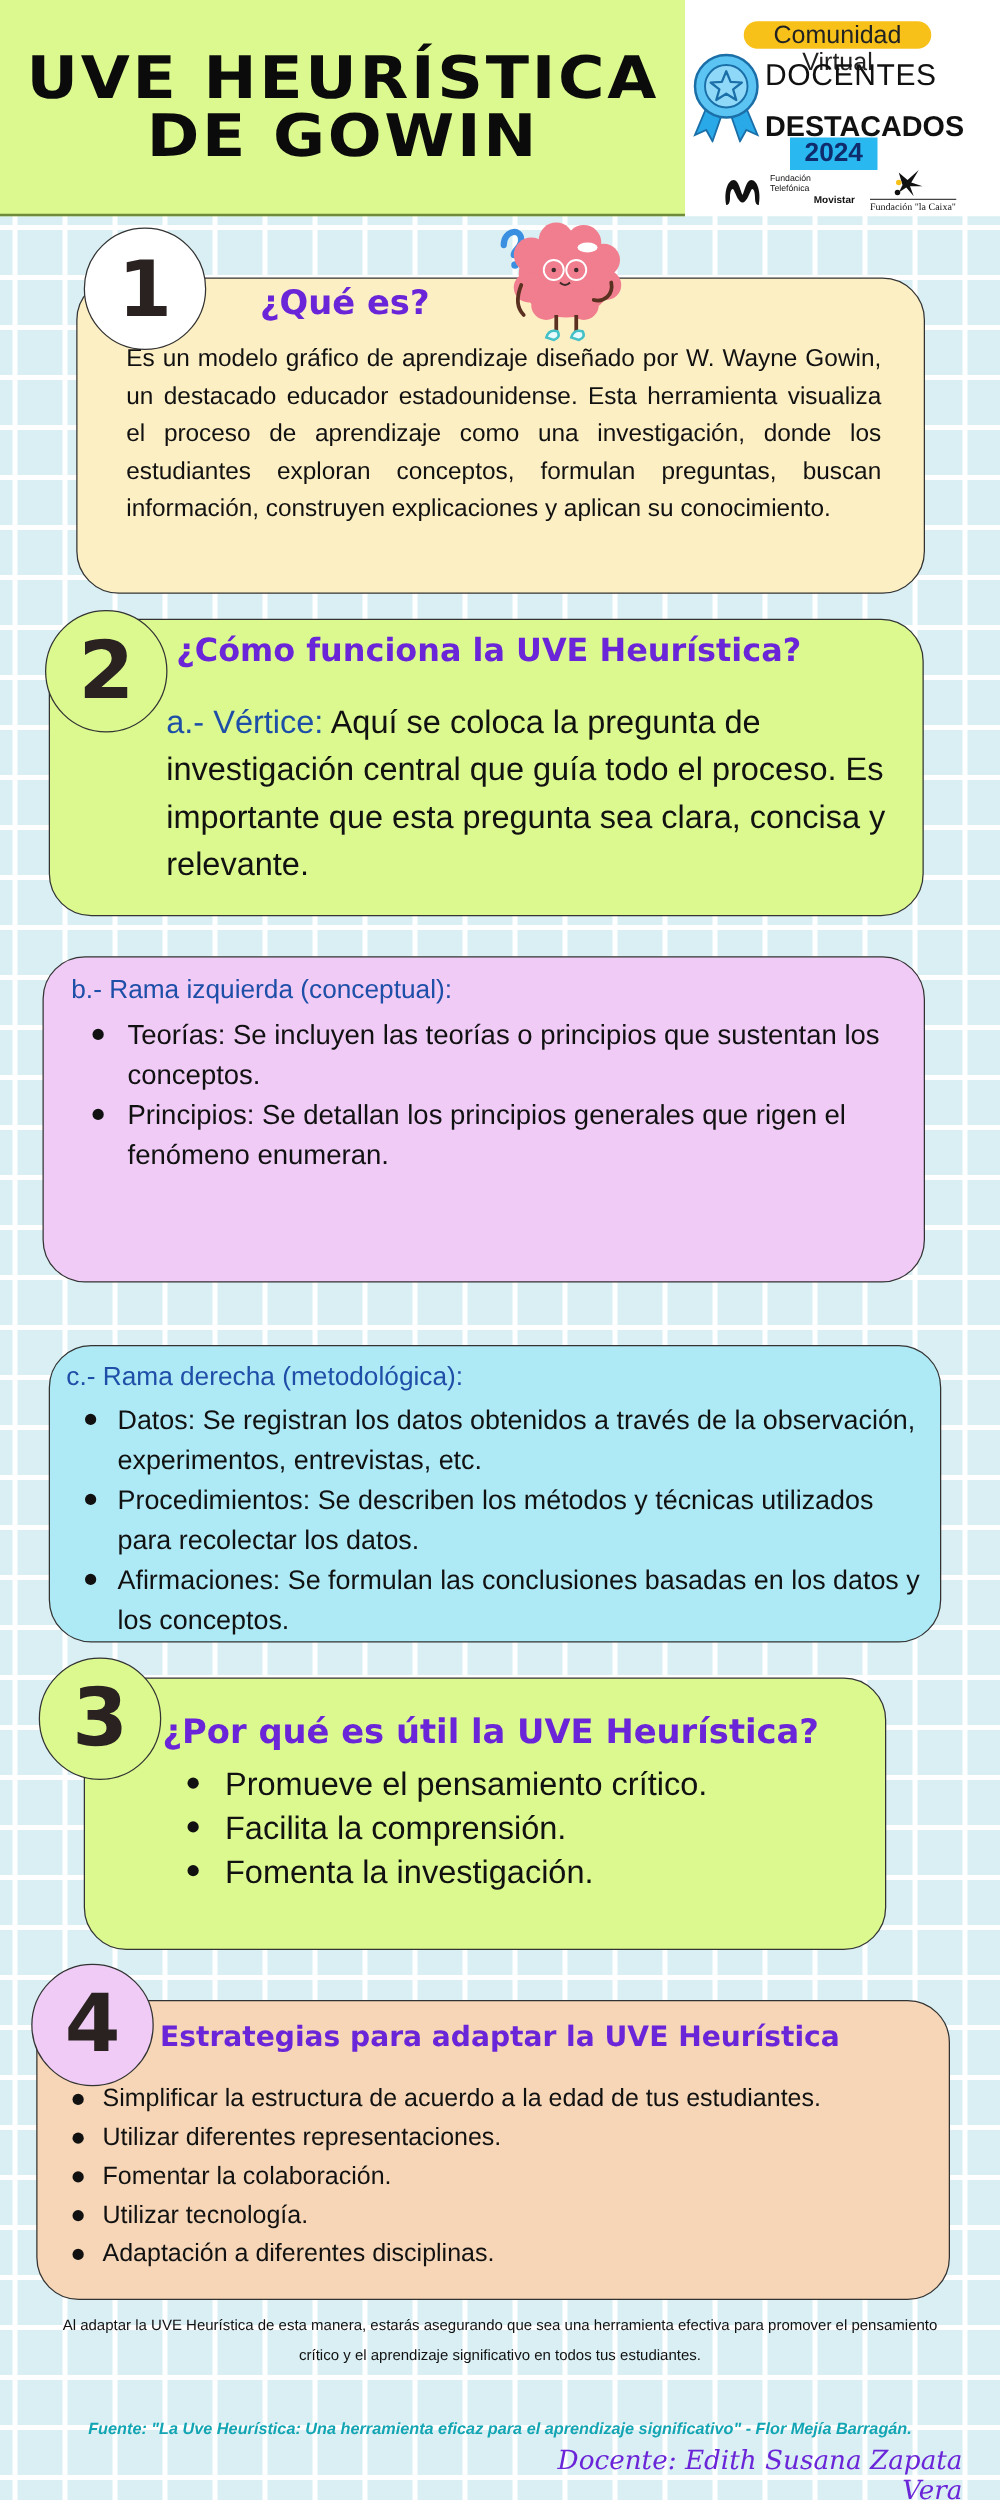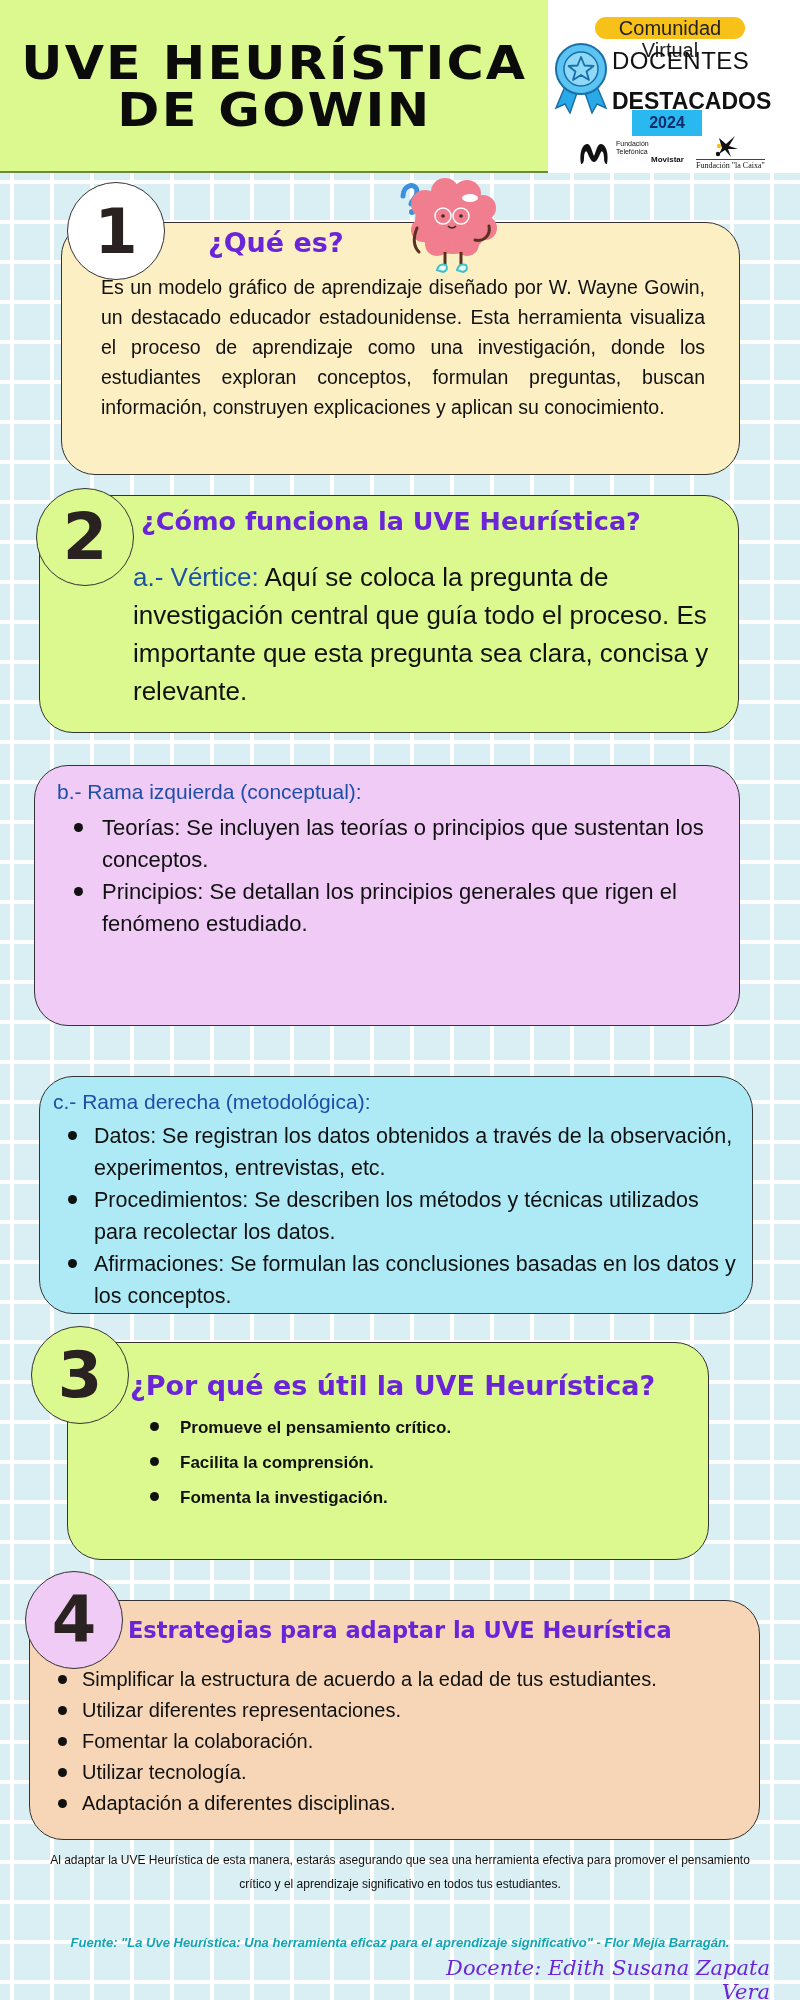--- a/index.html
+++ b/index.html
@@ -40,21 +40,21 @@
   .pill-community {
     left: 47px; top: 17px; width: 150px; height: 22px;
     background: #f7c11a; border-radius: 11px;
     font-size: 20px; line-height: 22px; text-align: center; color: #222;
   }
   .medal { left: 4px; top: 42px; width: 58px; height: 72px; }
   .docentes-1 { left: 64px; top: 47px; font-size: 24px; color: #111; letter-spacing: 0.5px; }
   .docentes-2 { left: 64px; top: 88px; font-size: 23px; font-weight: bold; color: #111; }
   .year-badge {
     left: 84px; top: 110px; width: 70px; height: 26px; background: #29b8f0;
-    font-weight: bold; font-size: 16px; line-height: 26px; text-align: center; color: #0f2c6d;
+    font-weight: bold; font-size: 21px; line-height: 26px; text-align: center; color: #0f2c6d;
   }
   .movistar-logo { left: 30px; top: 140px; width: 32px; height: 26px; }
   .movistar-text { left: 68px; top: 140px; font-size: 7px; line-height: 8px; color: #111; }
   .movistar-text .b { font-weight: bold; font-size: 8px; padding-left: 35px; }
   .caixa-logo { left: 165px; top: 134px; width: 26px; height: 24px; }
   .caixa-text { left: 148px; top: 159px; font-family: "Liberation Serif", serif; font-size: 8px; color: #111; border-top: 1px solid #444; padding-top: 1px; }
 
   
   .card {
     border: 1.5px solid #333;
@@ -110,21 +110,21 @@
   .cardc { left: 39px; top: 1076px; width: 714px; height: 238px; background: #aeeaf5; }
   .labelc { left: 53px; top: 1090px; font-size: 21px; }
   .listc { left: 64px; top: 1120px; width: 680px; font-size: 21.5px; line-height: 32px; }
   .listc li { padding-left: 30px; }
   .listc li::before { left: 4px; top: 11px; }
 
   
   .card3 { left: 67px; top: 1342px; width: 642px; height: 218px; background: #dcf98f; }
   .circle3 { left: 31px; top: 1326px; width: 98px; height: 98px; background: #dcf98f; font-size: 64px; }
   .title3 { left: 130px; top: 1370px; font-size: 27px; }
-  .list3 { left: 145px; top: 1410px; width: 540px; font-size: 17px; line-height: 35px; font-weight: bold; }
+  .list3 { left: 145px; top: 1410px; width: 540px; font-size: 26px; line-height: 35px; }
   .list3 li { padding-left: 35px; }
   .list3 li::before { left: 5px; top: 12px; }
 
   
   .card4 { left: 29px; top: 1600px; width: 731px; height: 240px; background: #f6d6b6; }
   .circle4 { left: 25px; top: 1571px; width: 98px; height: 98px; background: #efcbf6; font-size: 64px; }
   .title4 { left: 128px; top: 1617px; font-size: 22.5px; }
   .list4 { left: 50px; top: 1664px; width: 700px; font-size: 20px; line-height: 31px; }
   .list4 li { padding-left: 32px; }
   .list4 li::before { left: 8px; top: 11px; }
@@ -213,21 +213,21 @@
 <div class="abs num-circle circle2">2</div>
 <div class="abs section-title title2">¿Cómo funciona la UVE Heurística?</div>
 <div class="abs body-text text2">
   <span class="blue-label">a.- Vértice:</span><span> Aquí se coloca la pregunta de investigación central que guía todo el proceso. Es importante que esta pregunta sea clara, concisa y relevante.</span>
 </div>
 
 <div class="abs card cardb"></div>
 <div class="abs body-text blue-label labelb">b.- Rama izquierda (conceptual):</div>
 <ul class="abs bullets body-text listb">
   <li>Teorías: Se incluyen las teorías o principios que sustentan los conceptos.</li>
-  <li>Principios: Se detallan los principios generales que rigen el fenómeno estudiado.</li>
+  <li>Principios: Se detallan los principios generales que rigen el fenómeno enumeran.</li>
 </ul>
 
 <div class="abs card cardc"></div>
 <div class="abs body-text blue-label labelc">c.- Rama derecha (metodológica):</div>
 <ul class="abs bullets body-text listc">
   <li>Datos: Se registran los datos obtenidos a través de la observación, experimentos, entrevistas, etc.</li>
   <li>Procedimientos: Se describen los métodos y técnicas utilizados para recolectar los datos.</li>
   <li>Afirmaciones: Se formulan las conclusiones basadas en los datos y los conceptos.</li>
 </ul>
 

